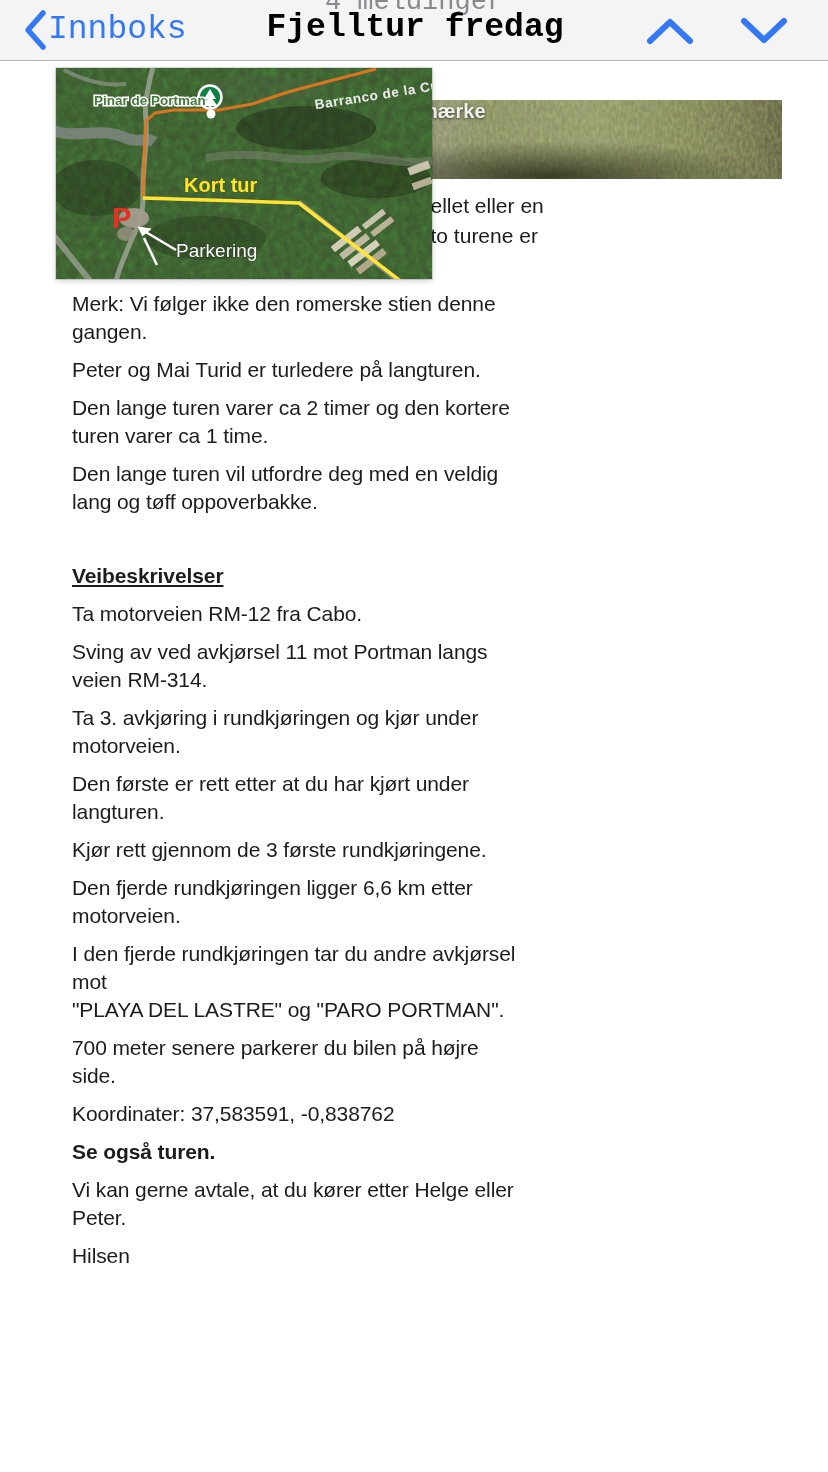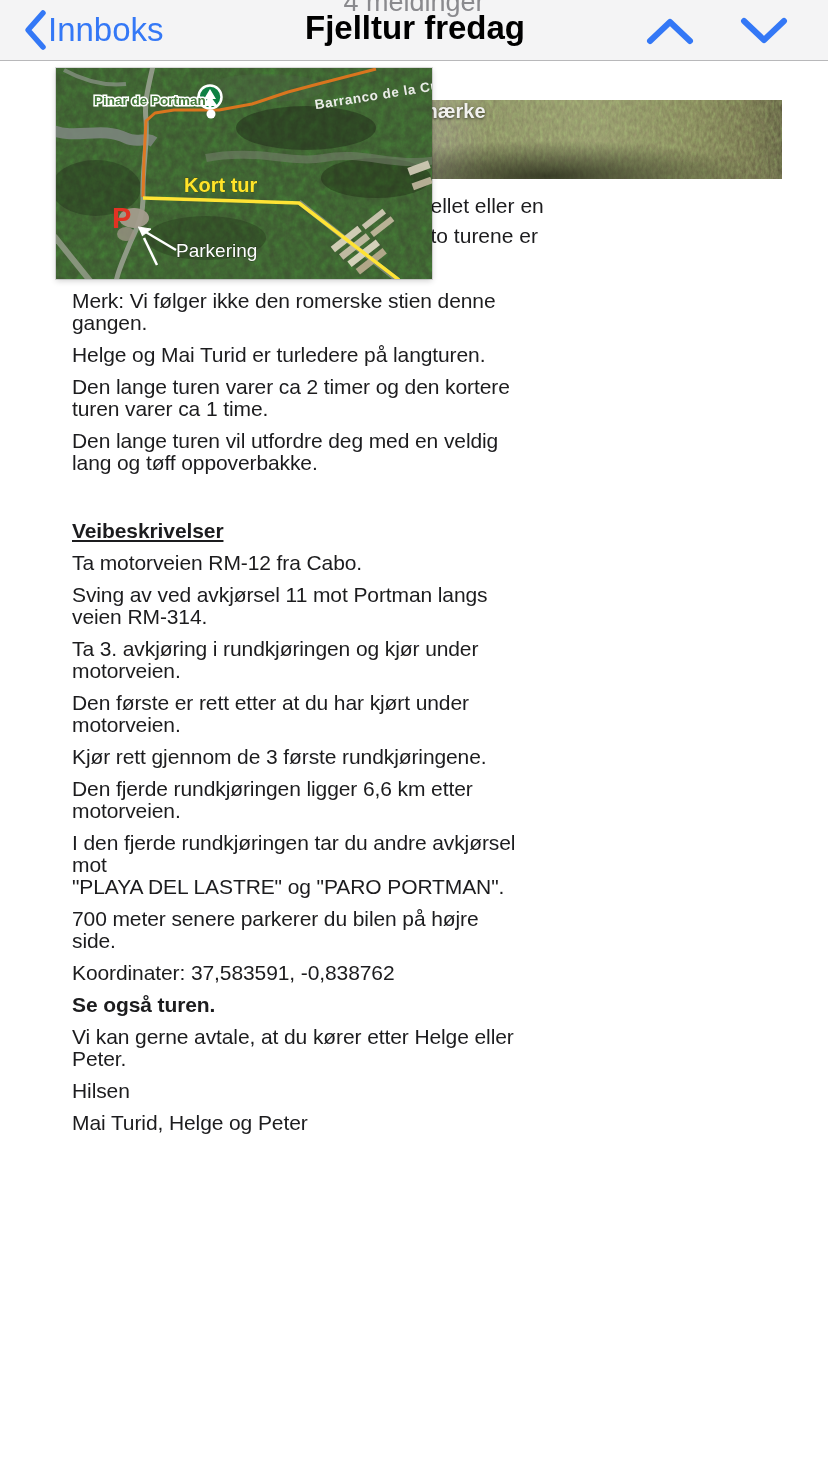--- a/index.html
+++ b/index.html
@@ -1,35 +1,35 @@
 <!DOCTYPE html>
 <html><head>
 <meta charset="utf-8">
 <style>
   html,body{margin:0;padding:0;overflow:hidden;background:#fff;}
   .canvas{position:relative;width:828px;height:1472px;background:#fff;
           font-family:"Liberation Sans","DejaVu Sans",sans-serif;color:#1c1c1e;}
 
   
   .navbar{position:absolute;left:0;top:0;width:828px;height:60px;background:#f4f4f5;
-          border-bottom:1px solid #b8b8ba;z-index:10;}
+          border-bottom:1px solid #b8b8ba;z-index:10;font-family:Liberation Mono, monospace;}
   .thread-count{position:absolute;left:0;top:-13px;width:100%;text-align:center;
           font-size:27px;color:#8a8a8e;z-index:1;}
   .back-btn{position:absolute;left:22px;top:8px;height:44px;display:flex;align-items:center;
           gap:0;color:#3478F6;z-index:3;cursor:pointer;}
   .back-btn svg{display:block;}
   .back-label{font-size:33px;line-height:44px;}
   .nav-title{position:absolute;left:1px;top:9px;width:100%;text-align:center;font-size:33px;
           font-weight:600;color:#000;z-index:2;}
   .chev-btn{position:absolute;top:16px;width:48px;height:30px;z-index:3;cursor:pointer;}
   .chev-up{left:646px;} .chev-down{left:740px;}
 
   
   .email-body{position:absolute;left:72px;top:290px;width:680px;z-index:1;}
-  .para{margin:0 0 10px 0;font-size:21px;line-height:22px;white-space:pre-line;
+  .para{margin:0 0 10px 0;font-size:21px;line-height:28px;white-space:pre-line;
         letter-spacing:-0.1px;}
   .para.heading{font-weight:700;text-decoration:underline;margin-top:46px;}
   .para.bold{font-weight:700;}
 
   
   .frag{position:absolute;font-size:21px;line-height:30px;z-index:1;white-space:pre;}
   .frag1{left:427px;top:146px;} .frag2{left:420px;top:191px;} .frag3{left:413px;top:221px;}
 
   
   .photo{position:absolute;left:362px;top:56px;width:420px;height:79px;z-index:3;overflow:hidden;margin-top:44px;}
@@ -167,42 +167,41 @@
         <path d="M 101 197 L 88 170"></path>
         <path d="M 82 159 L 95 161 L 86 168" fill="#ffffff" stroke-width="1"></path>
       </g>
       <text x="120" y="189" font-size="19" fill="#ffffff" stroke="rgba(0,0,0,0.4)" stroke-width="0.8" paint-order="stroke" font-family="Liberation Sans, DejaVu Sans, sans-serif">Parkering</text>
     </svg>
   </div>
 
   <div class="email-body">
       <p class="para normal">Merk: Vi følger ikke den romerske stien denne
 gangen.</p>
-      <p class="para normal">Helge og Mai Turid er turledere på langturen.</p>
+      <p class="para normal">Peter og Mai Turid er turledere på langturen.</p>
       <p class="para normal">Den lange turen varer ca 2 timer og den kortere
 turen varer ca 1 time.</p>
       <p class="para normal">Den lange turen vil utfordre deg med en veldig
 lang og tøff oppoverbakke.</p>
       <p class="para heading">Veibeskrivelser</p>
       <p class="para normal">Ta motorveien RM-12 fra Cabo.</p>
       <p class="para normal">Sving av ved avkjørsel 11 mot Portman langs
 veien RM-314.</p>
       <p class="para normal">Ta 3. avkjøring i rundkjøringen og kjør under
 motorveien.</p>
       <p class="para normal">Den første er rett etter at du har kjørt under
-motorveien.</p>
+langturen.</p>
       <p class="para normal">Kjør rett gjennom de 3 første rundkjøringene.</p>
       <p class="para normal">Den fjerde rundkjøringen ligger 6,6 km etter
 motorveien.</p>
       <p class="para normal">I den fjerde rundkjøringen tar du andre avkjørsel
 mot
 "PLAYA DEL LASTRE" og "PARO PORTMAN".</p>
       <p class="para normal">700 meter senere parkerer du bilen på højre
 side.</p>
       <p class="para normal">Koordinater: 37,583591, -0,838762</p>
       <p class="para bold">Se også turen.</p>
       <p class="para normal">Vi kan gerne avtale, at du kører etter Helge eller
 Peter.</p>
       <p class="para normal">Hilsen</p>
-      <p class="para normal">Mai Turid, Helge og Peter</p>
     </div>
 
 </div>
 
 </body></html>

